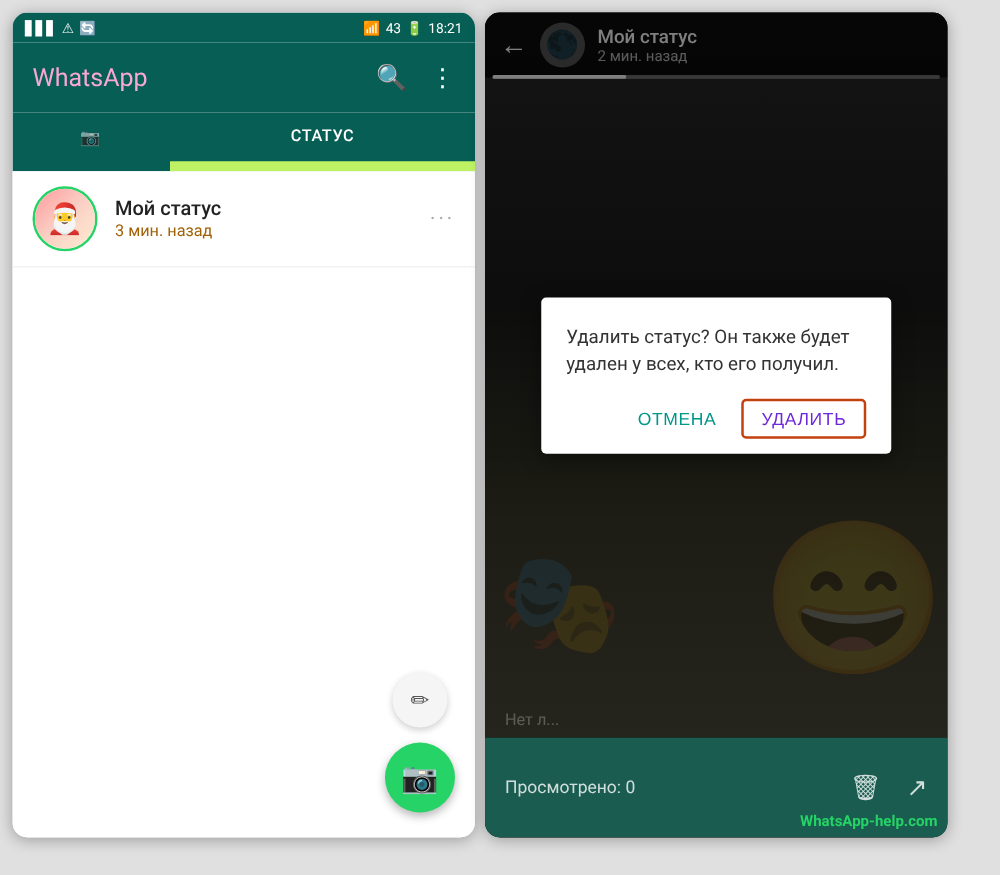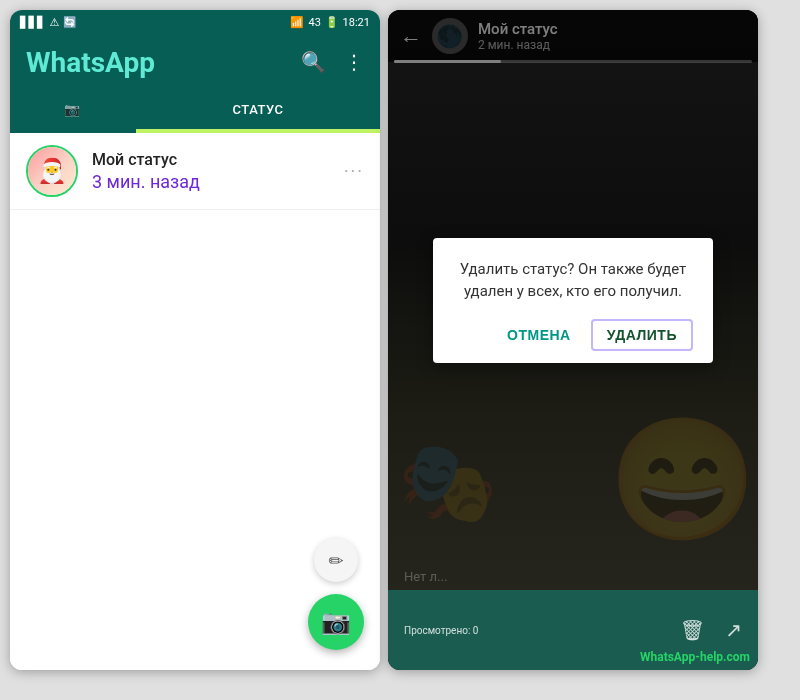--- a/index.html
+++ b/index.html
@@ -60,23 +60,23 @@
       background: #075e54;
       color: #fff;
       padding: 10px 16px;
       display: flex;
       justify-content: space-between;
       align-items: center;
       height: 56px;
     }
 
     .app-title {
-      font-size: 28px;
-      font-weight: 700;
-      color: #5eead4;
+      font-size: 20px;
+      font-weight: 400;
+      color: #f9a8d4;
     }
 
     .header-icons {
       display: flex;
       gap: 18px;
       align-items: center;
     }
 
     .icon-btn {
       color: #fff;
@@ -101,21 +101,21 @@
       font-weight: 500;
       letter-spacing: 0.5px;
     }
 
     .tab.camera {
       flex: 0.5;
     }
 
     .tab.active {
       color: #fff;
-      border-bottom: 4px solid #bef264;
+      border-bottom: 8px solid #bef264;
     }
 
     .content-area {
       flex: 1;
       background: #fff;
       position: relative;
       overflow: hidden;
     }
 
     .status-item {
@@ -152,22 +152,22 @@
       flex: 1;
     }
 
     .status-name {
       font-size: 16px;
       font-weight: 500;
       color: #222;
     }
 
     .status-time {
-      font-size: 18px;
-      color: #6d28d9;
+      font-size: 13px;
+      color: #a16207;
       margin-top: 2px;
     }
 
     .status-more {
       color: #aaa;
       font-size: 18px;
       letter-spacing: 2px;
     }
 
     .fab-area {
@@ -307,66 +307,65 @@
       padding: 20px 20px 12px 20px;
       width: 280px;
       box-shadow: 0 4px 16px rgba(0,0,0,0.4);
     }
 
     .dialog-text {
       font-size: 15px;
       color: #333;
       line-height: 1.5;
       margin-bottom: 16px;
-      text-align: center;
     }
 
     .dialog-actions {
       display: flex;
       justify-content: flex-end;
       gap: 8px;
     }
 
     .dialog-btn {
       padding: 8px 12px;
       font-size: 14px;
-      font-weight: 700;
+      font-weight: 400;
       cursor: pointer;
       border: none;
       background: none;
       letter-spacing: 0.5px;
       border-radius: 4px;
     }
 
     .btn-cancel {
       color: #009688;
     }
 
     .btn-delete {
-      color: #14532d;
-      border: 2px solid #c4b5fd;
+      color: #6d28d9;
+      border: 2px solid #c2410c;
       padding: 6px 14px;
     }
 
     .bottom-bar {
       position: absolute;
       bottom: 0;
       left: 0;
       right: 0;
       height: 80px;
       background: #1a5c50;
       display: flex;
       align-items: center;
       padding: 0 16px;
       gap: 12px;
     }
 
     .view-count {
       color: rgba(255,255,255,0.8);
-      font-size: 10px;
+      font-size: 14px;
       flex: 1;
     }
 
     .bottom-icons {
       display: flex;
       gap: 20px;
       align-items: center;
     }
 
     .bottom-icon {

